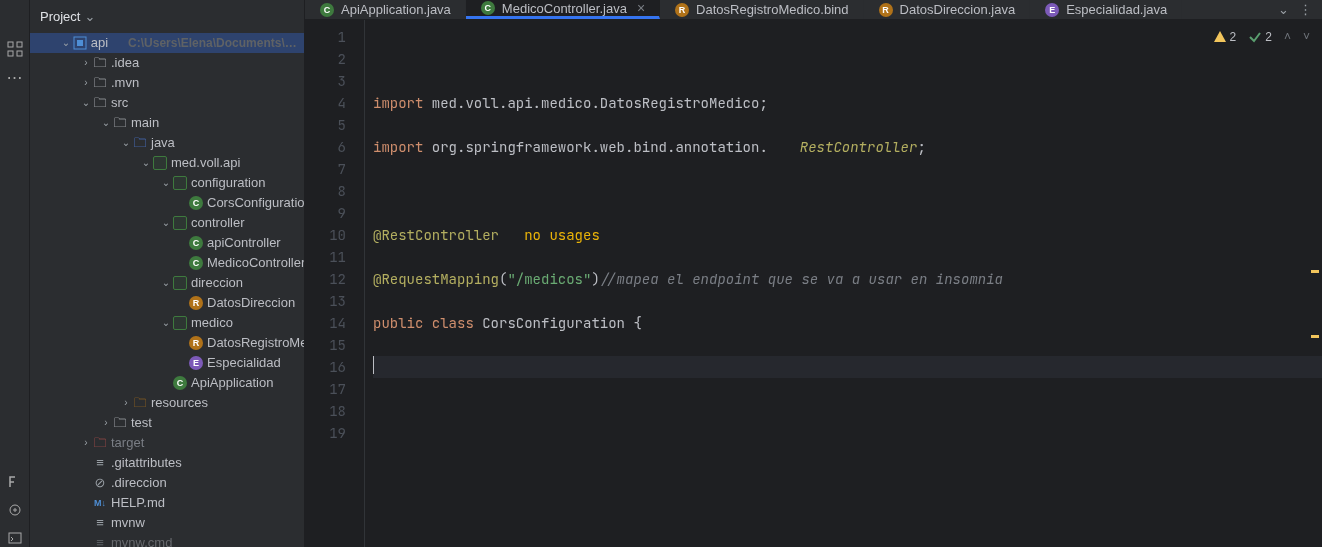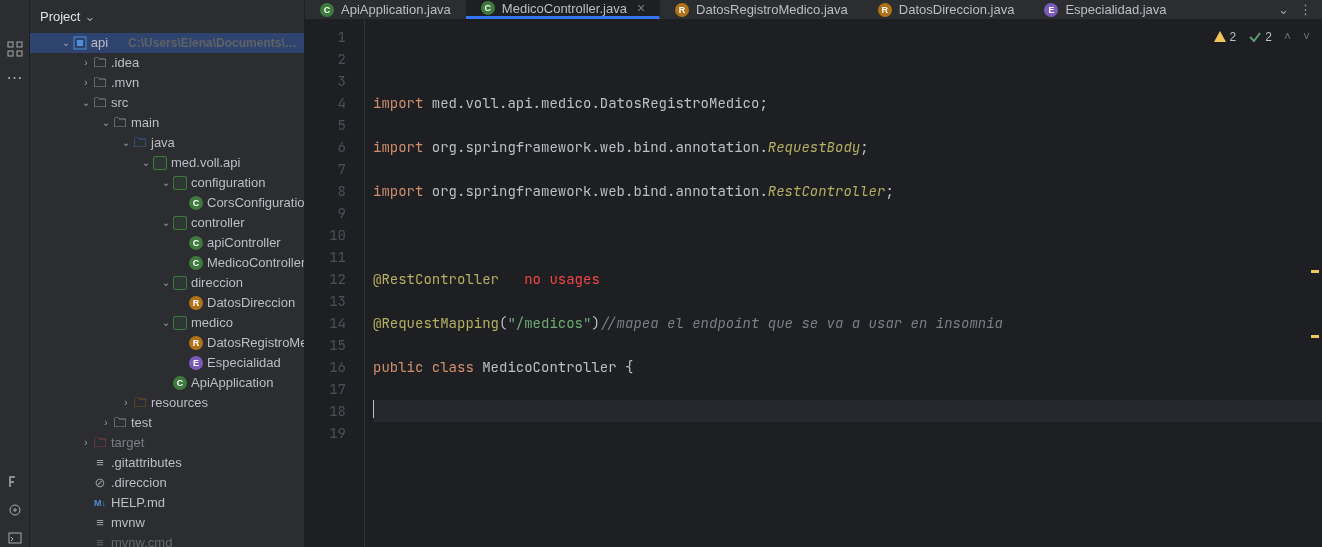--- a/index.html
+++ b/index.html
@@ -124,21 +124,21 @@
     line-height:22px;
     white-space:pre;
     position:relative;
   }
   .code .line { height:22px; }
   .code .hl { background:#26282e; }
   .kw { color:#cf8e6d; }
   .str { color:#6aab73; }
   .ann { color:#b3ae60; }
   .cmt { color:#7a7e85; font-style:italic;}
-  .hint2 { color:#ef4444; }
+  .hint2 { color:#eab308; }
   
   .inspect {
     position:absolute;
     top:6px; right:12px;
     display:flex;
     align-items:center;
     gap:12px;
     color:#bcbec4;
     font-family:'Segoe UI',Arial,sans-serif;
     font-size:12px;
@@ -354,21 +354,21 @@
       <span class="ficon">
           <span class="class-c">C</span>
         </span>
       <span>MedicoController.java</span>
       <span class="close">×</span>
     </div>
     <div class="tab">
       <span class="ficon">
           <span class="class-r">R</span>
         </span>
-      <span>DatosRegistroMedico.java</span>
+      <span>DatosRegistroMedico.bind</span>
     </div>
     <div class="tab">
       <span class="ficon">
           <span class="class-r">R</span>
         </span>
       <span>DatosDireccion.java</span>
     </div>
     <div class="tab">
       <span class="ficon">
           <span class="class-e">E</span>
@@ -399,26 +399,25 @@
         <div>14</div>
         <div>15</div>
         <div>16</div>
         <div>17</div>
         <div>18</div>
         <div>19</div>
     </div>
     <div class="code">
 <div class="line"></div>
 <div class="line"><span class="kw">import</span><span> med.voll.api.medico.DatosRegistroMedico;</span></div>
-<div class="line"><span class="kw">import</span><span> org.springframework.web.bind.annotation.</span><span class="ann" style="font-style:italic;">RequestBody</span><span>;</span></div>
-<div class="line"><span class="kw">import</span><span> org.springframework.web.bind.annotation.</span><span class="ann" style="font-style:italic;">RestController</span><span>;</span></div>
+<div class="line"><span class="kw">import</span><span> org.springframework.web.bind.annotation.</span><span class="ann" style="font-style:italic;margin-left:32px;">RestController</span><span>;</span></div>
 <div class="line"></div>
 <div class="line"><span class="ann">@RestController</span><span class="hint2">   no usages</span></div>
 <div class="line"><span class="ann">@RequestMapping</span><span>(</span><span class="str">"/medicos"</span><span>)</span><span class="cmt">//mapea el endpoint que se va a usar en insomnia</span></div>
-<div class="line"><span class="kw">public</span> <span class="kw">class</span><span> MedicoController {</span></div>
+<div class="line"><span class="kw">public</span> <span class="kw">class</span><span> CorsConfiguration {</span></div>
 <div class="line hl"><span style="border-left:1px solid #bcbec4;height:18px;display:inline-block;"></span></div>
 
 
 
 
 
 
 
 
       <div class="inspect">

